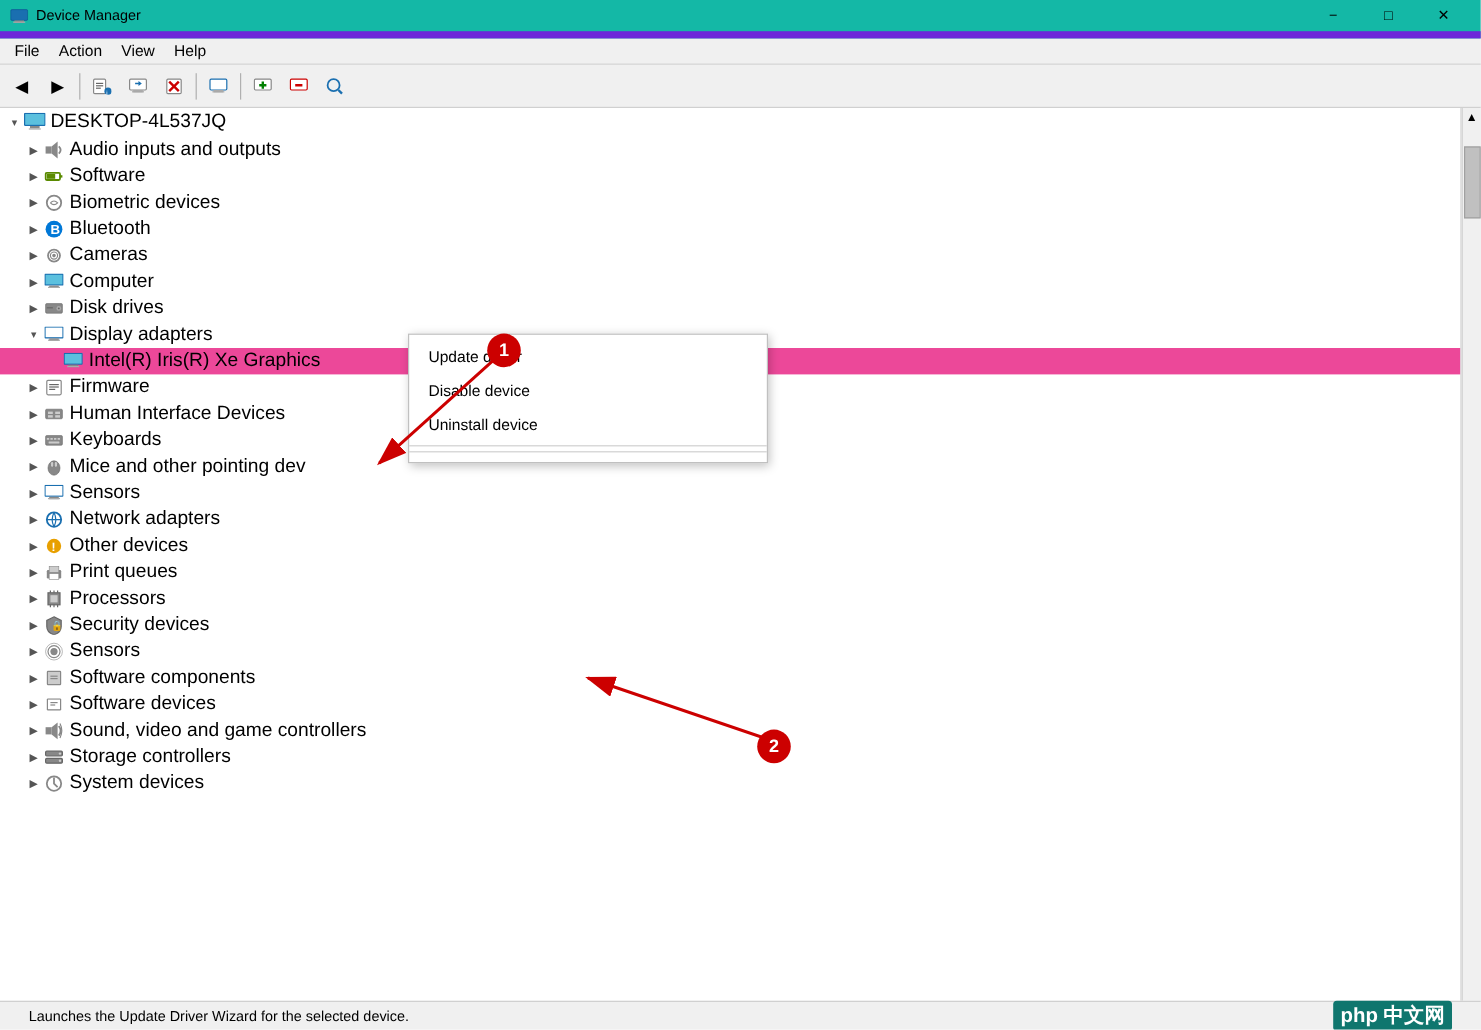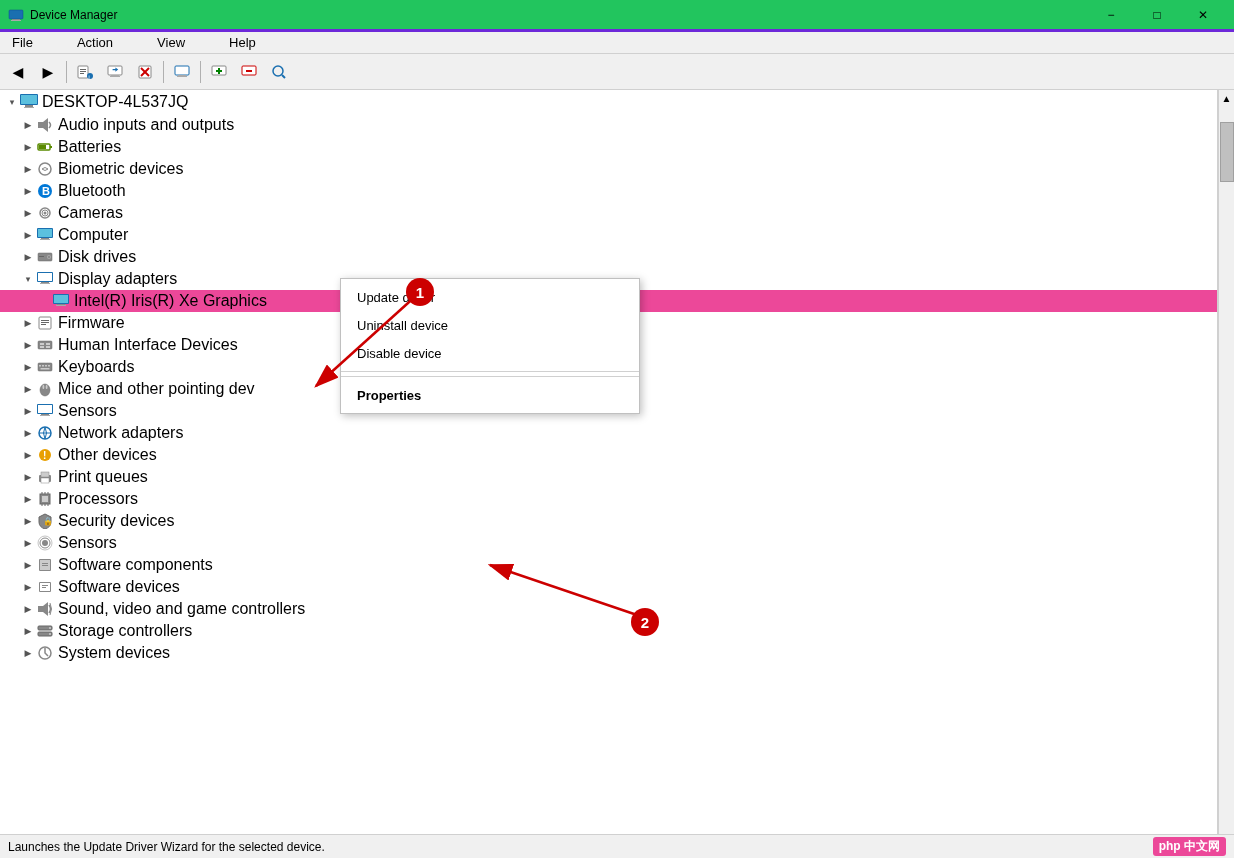--- a/index.html
+++ b/index.html
@@ -8,26 +8,26 @@
       font-size: 13px;
       background: #f0f0f0;
       width: 1234px;
       height: 858px;
       overflow: hidden;
       position: relative;
     }
 
     
     .title-bar {
-      background: #22c55e;
+      background: #14b8a6;
       height: 32px;
       display: flex;
       align-items: center;
       padding: 0 8px;
-      border-bottom: 3px solid #6d28d9;
+      border-bottom: 6px solid #6d28d9;
       position: relative;
     }
     .title-bar-icon {
       width: 16px;
       height: 16px;
       margin-right: 6px;
     }
     .title-bar-title {
       font-size: 12px;
       color: #000;
@@ -51,21 +51,20 @@
     }
 
     
     .menu-bar {
       background: #f0f0f0;
       height: 22px;
       display: flex;
       align-items: center;
       padding: 0 4px;
       border-bottom: 1px solid #d0d0d0;
-      gap: 28px;
     }
     .menu-item {
       padding: 2px 8px;
       font-size: 13px;
       cursor: pointer;
       color: #000;
     }
 
     
     .toolbar {
@@ -227,28 +226,28 @@
     .status-bar {
       position: absolute;
       bottom: 0;
       left: 0;
       right: 0;
       height: 24px;
       background: #f0f0f0;
       border-top: 1px solid #d0d0d0;
       display: flex;
       align-items: center;
-      padding: 0 8px;
+      padding: 0 24px;
       font-size: 12px;
     }
     .status-badge {
       margin-left: auto;
-      background: #ec4899;
+      background: #0f766e;
       color: #fff;
-      font-size: 12px;
+      font-size: 17px;
       font-weight: bold;
       padding: 1px 6px;
       border-radius: 3px;
       display: flex;
       align-items: center;
       gap: 3px;
       text-align: right;
     }
   </style>
 </head>
@@ -365,21 +364,21 @@
 
     <div class="tree-item indent-1">
       <div class="expand-icon">▶</div>
       <div class="item-icon">
         <svg width="16" height="16" viewBox="0 0 16 16">
             <rect x="1" y="5" width="12" height="6" rx="1" fill="none" stroke="#5a8a00" stroke-width="1.5"></rect>
             <rect x="13" y="7" width="2" height="2" fill="#5a8a00"></rect>
             <rect x="2" y="6" width="7" height="4" fill="#5a8a00"></rect>
           </svg>
       </div>
-      <span class="item-label">Batteries</span>
+      <span class="item-label">Software</span>
     </div>
 
     <div class="tree-item indent-1">
       <div class="expand-icon">▶</div>
       <div class="item-icon">
         <svg width="16" height="16" viewBox="0 0 16 16">
             <circle cx="8" cy="8" r="6" fill="none" stroke="#888" stroke-width="1.5"></circle>
             <path d="M5 8 Q8 5 11 8 Q8 11 5 8" fill="none" stroke="#888" stroke-width="1"></path>
           </svg>
       </div>
@@ -671,25 +670,24 @@
   </div>
 
   <div class="scrollbar">
     <div style="width:14px;height:16px;display:flex;align-items:center;justify-content:center;cursor:pointer;font-size:10px;">▲</div>
     <div class="scrollbar-thumb"></div>
   </div>
 </div>
 
 <div class="context-menu">
   <div class="ctx-item">Update driver</div>
+  <div class="ctx-item">Disable device</div>
   <div class="ctx-item">Uninstall device</div>
-  <div class="ctx-item">Disable device</div>
   <div class="ctx-separator"></div>
   <div class="ctx-separator"></div>
-  <div class="ctx-item bold">Properties</div>
 </div>
 
 <div class="callout" style="left: 406px; top: 278px;">1</div>
 
 <div class="callout" style="left: 631px; top: 608px;">2</div>
 
 <svg class="arrows-overlay">
 
   <defs>
     <marker id="arrowhead1" markerWidth="10" markerHeight="7" refX="9" refY="3.5" orient="auto">

